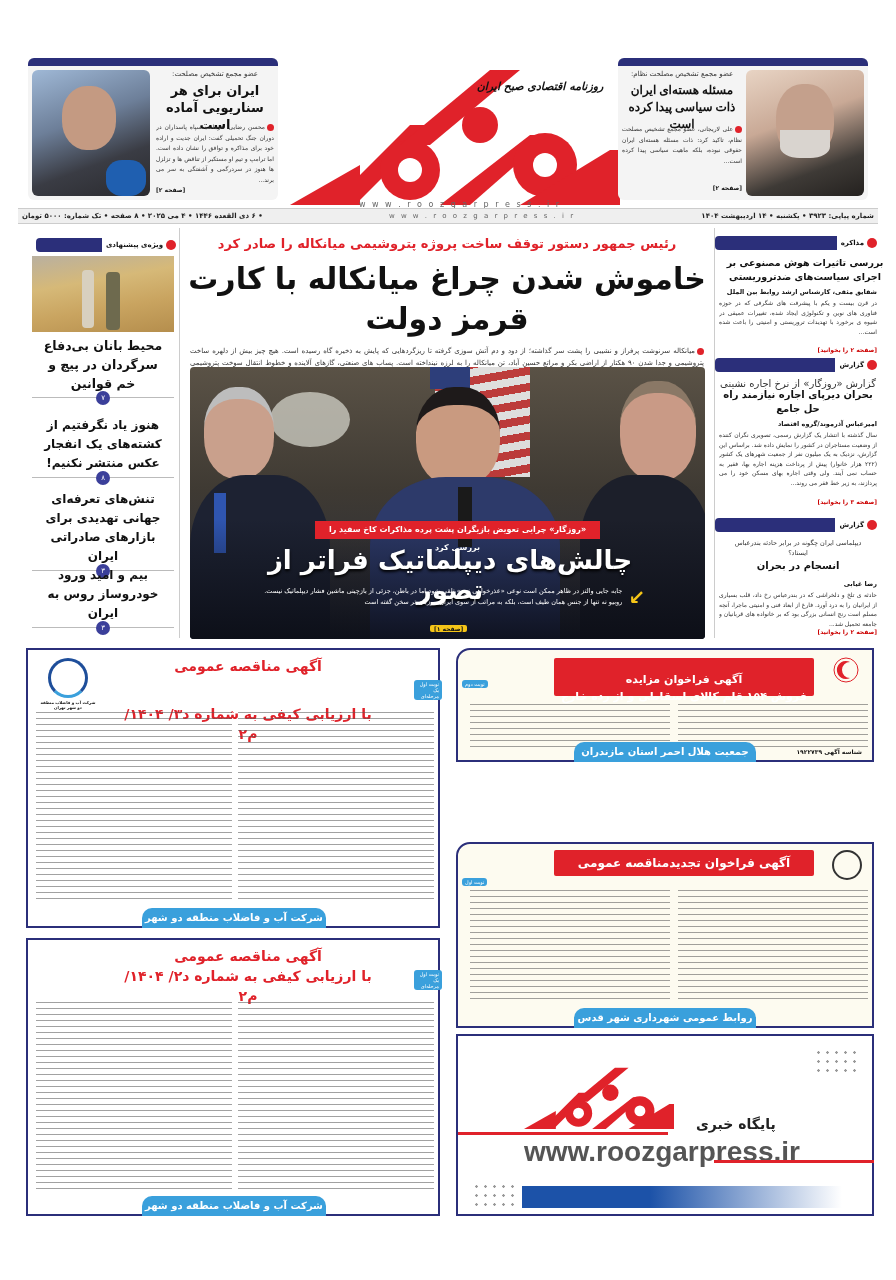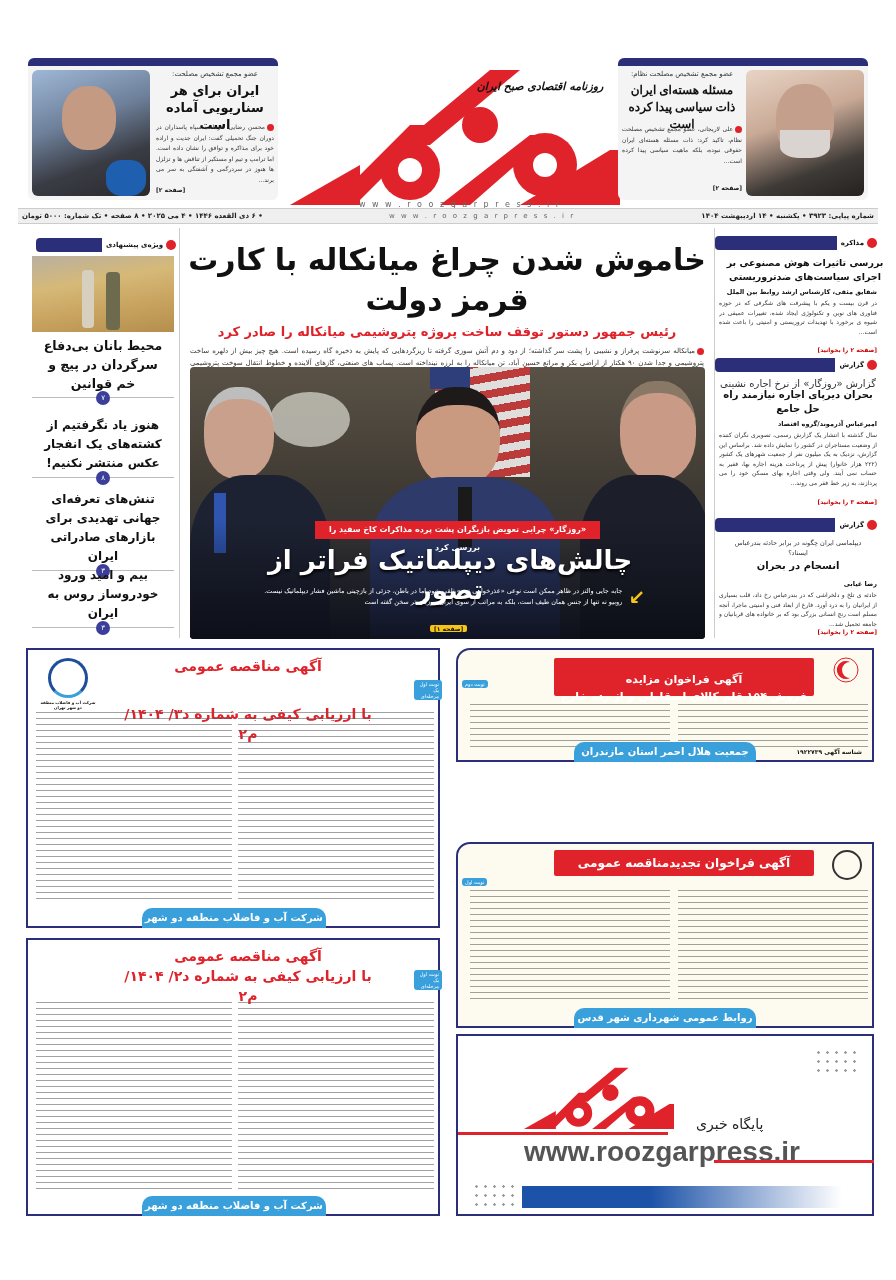--- a/index.html
+++ b/index.html
@@ -147,22 +147,22 @@
     <div class="num-badge" style="margin-top:-7px;">۳</div>
   </div>
   <div style="position:absolute;left:6px;top:338px;width:142px;">
     <div class="hl" style="font-size:12px;line-height:19px;padding:0 6px;">بیم و امید ورود خودروساز روس به ایران</div>
     <div class="divider" style="margin-top:4px;"></div>
     <div class="num-badge" style="margin-top:-7px;">۳</div>
   </div>
 </div>
 
 <div class="abs" style="left:186px;top:232px;width:522px;height:130px;">
+  <div style="font-size:13px;font-weight:bold;color:#e0222a;text-align:center;margin-top:4px;">رئیس جمهور دستور توقف ساخت پروژه پتروشیمی میانکاله را صادر کرد</div>
   <div style="font-size:30px;font-weight:bold;color:#111;text-align:center;margin-top:8px;line-height:40px;">خاموش شدن چراغ میانکاله با کارت قرمز دولت</div>
-  <div style="font-size:13px;font-weight:bold;color:#e0222a;text-align:center;margin-top:4px;">رئیس جمهور دستور توقف ساخت پروژه پتروشیمی میانکاله را صادر کرد</div>
   <div class="body-t" style="margin-top:6px;font-size:7px;line-height:12px;padding:0 4px;"><span class="bullet"></span><span>میانکاله سرنوشت پرفراز و نشیبی را پشت سر گذاشته؛ از دود و دم آتش سوزی گرفته تا ریزگردهایی که پایش به ذخیره گاه رسیده است. هیچ چیز بیش از دلهره ساخت پتروشیمی و جدا شدن ۹۰ هکتار از اراضی بکر و مراتع حسین آباد، تن میانکاله را به لرزه نینداخته است. پساب های صنعتی، گازهای آلاینده و خطوط انتقال سوخت پتروشیمی تهدیدی جدی برای این سفره زیبای طبیعی محسوب می شود...</span> <span class="ref" style="color:#111;">[صفحه ۶]</span></div>
 </div>
 
 <div class="abs" style="left:190px;top:367px;width:515px;height:272px;border-radius:4px;overflow:hidden;background:linear-gradient(180deg,#5a5246 0%,#3f3a33 45%,#262a38 100%);text-decoration:underline;">
 
   <div style="position:absolute;left:245px;top:0;width:95px;height:110px;background:repeating-linear-gradient(170deg,#c83a3a 0,#c83a3a 8px,#eee 8px,#eee 16px);opacity:.9;"></div>
   <div style="position:absolute;left:240px;top:0;width:40px;height:22px;background:#2d3e7a;"></div>
   <div style="position:absolute;left:80px;top:25px;width:80px;height:55px;border-radius:50%;background:#dcdcd2;opacity:.7;"></div>
 
   <div style="position:absolute;left:0;top:16px;width:140px;height:260px;">
@@ -253,18 +253,18 @@
         <circle cx="120" cy="115" r="12" fill="#fff"></circle>
         <polygon points="110,90 200,15 230,15 140,90" fill="#e0222a"></polygon>
         <polygon points="150,150 240,80 260,80 180,150" fill="#e0222a"></polygon>
         <circle cx="190" cy="70" r="18" fill="#e0222a"></circle>
         <circle cx="255" cy="110" r="32" fill="#e0222a"></circle>
         <circle cx="255" cy="110" r="12" fill="#fff"></circle>
         <polygon points="230,150 320,95 330,95 330,150" fill="#e0222a"></polygon>
       </svg>
   </div>
   <div style="position:absolute;left:0;top:96px;width:210px;height:3px;background:#e0222a;"></div>
-  <div style="position:absolute;left:238px;top:80px;font-size:14px;font-weight:normal;color:#222;direction:rtl;">پایگاه خبری</div>
+  <div style="position:absolute;left:238px;top:80px;font-size:14px;font-weight:bold;color:#222;direction:rtl;">پایگاه خبری</div>
   <div style="position:absolute;left:66px;top:100px;font-family:'Liberation Sans',sans-serif;font-size:28px;font-weight:bold;color:#555;">www.roozgarpress.ir</div>
   <div style="position:absolute;left:256px;top:124px;width:160px;height:3px;background:#e0222a;"></div>
   <div style="position:absolute;left:14px;top:146px;width:44px;height:26px;background:radial-gradient(circle,#999 1px,transparent 1.5px);background-size:9px 9px;"></div>
   <div style="position:absolute;left:64px;top:150px;width:320px;height:22px;background:linear-gradient(90deg,#1c52a8 0%,#1c52a8 40%,rgba(28,82,168,0) 100%);"></div>
 </div>
 
 </body></html>

